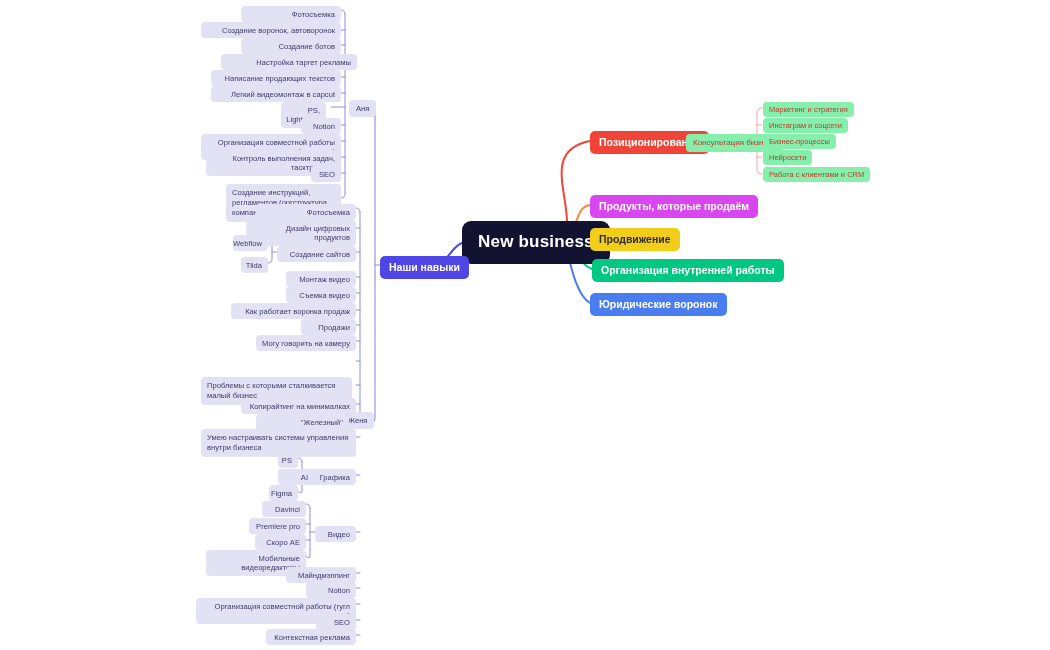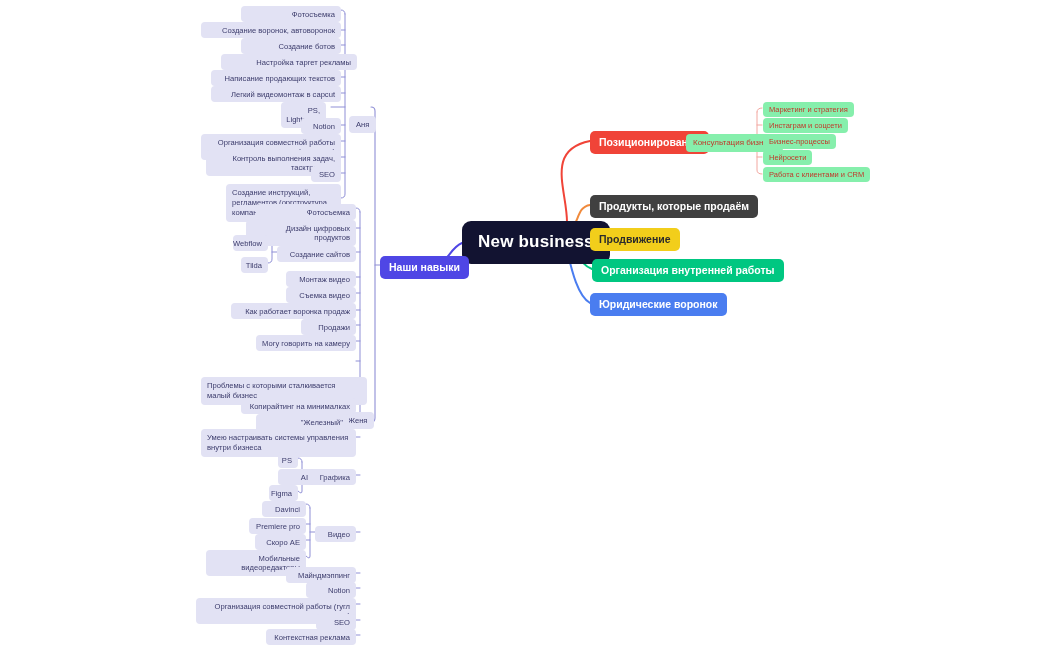--- a/index.html
+++ b/index.html
@@ -45,21 +45,21 @@
 
   
   .node.branch {
     color: #ffffff;
     font-size: 10.5px;
     font-weight: bold;
     padding: 5px 9px;
     border-radius: 5px;
   }
   .node.branch.red    { background: #F04438; }
-  .node.branch.orange { background: #404040; }
+  .node.branch.orange { background: #d946ef; }
   .node.branch.yellow { background: #F2CE1B; color: #2b2b2b; }
   .node.branch.green  { background: #00C781; }
   .node.branch.blue   { background: #4A7DF0; }
   .node.branch.indigo { background: #4F46E5; }
 
   
   .node.redsub {
     background: #86efac;
     color: #C0392B;
     font-size: 7.5px;
@@ -198,21 +198,21 @@
   <div class="node redsub" style="left:763px; top:134px;">
     <span>Бизнес-процессы</span>
   </div>
   <div class="node redsub" style="left:763px; top:150px;">
     <span>Нейросети</span>
   </div>
   <div class="node redsub" style="left:763px; top:167px;">
     <span>Работа с клиентами и CRM</span>
   </div>
 
-  <div class="node pill person" style="left:349px; top:116px;">
+  <div class="node pill person" style="left:349px; top:100px;">
     <span>Аня</span>
   </div>
 
   <div class="node pill person" style="left:341px; top:412px;">
     <span>Женя</span>
   </div>
 
   <div class="node pill ta-right" style="left:241px; top:6px; width:100px;">
     <span>Фотосъемка</span>
   </div>
@@ -275,21 +275,21 @@
   </div>
   <div class="node pill ta-right" style="left:231px; top:303px; width:125px;">
     <span>Как работает воронка продаж</span>
   </div>
   <div class="node pill ta-right" style="left:301px; top:319px; width:55px;">
     <span>Продажи</span>
   </div>
   <div class="node pill ta-right" style="left:256px; top:335px; width:100px;">
     <span>Могу говорить на камеру</span>
   </div>
-  <div class="node pill wrap ta-left" style="left:201px; top:377px; width:166px;">
+  <div class="node pill wrap ta-left" style="left:201px; top:377px; width:151px;">
     <span>Проблемы с которыми сталкивается малый бизнес</span>
   </div>
   <div class="node pill ta-right" style="left:241px; top:398px; width:115px;">
     <span>Копирайтинг на минималках</span>
   </div>
   <div class="node pill ta-right" style="left:256px; top:414px; width:93px;">
     <span>"Железный" консалтинг</span>
   </div>
 
   <div class="node pill wrap ta-left" style="left:201px; top:429px; width:155px;">

